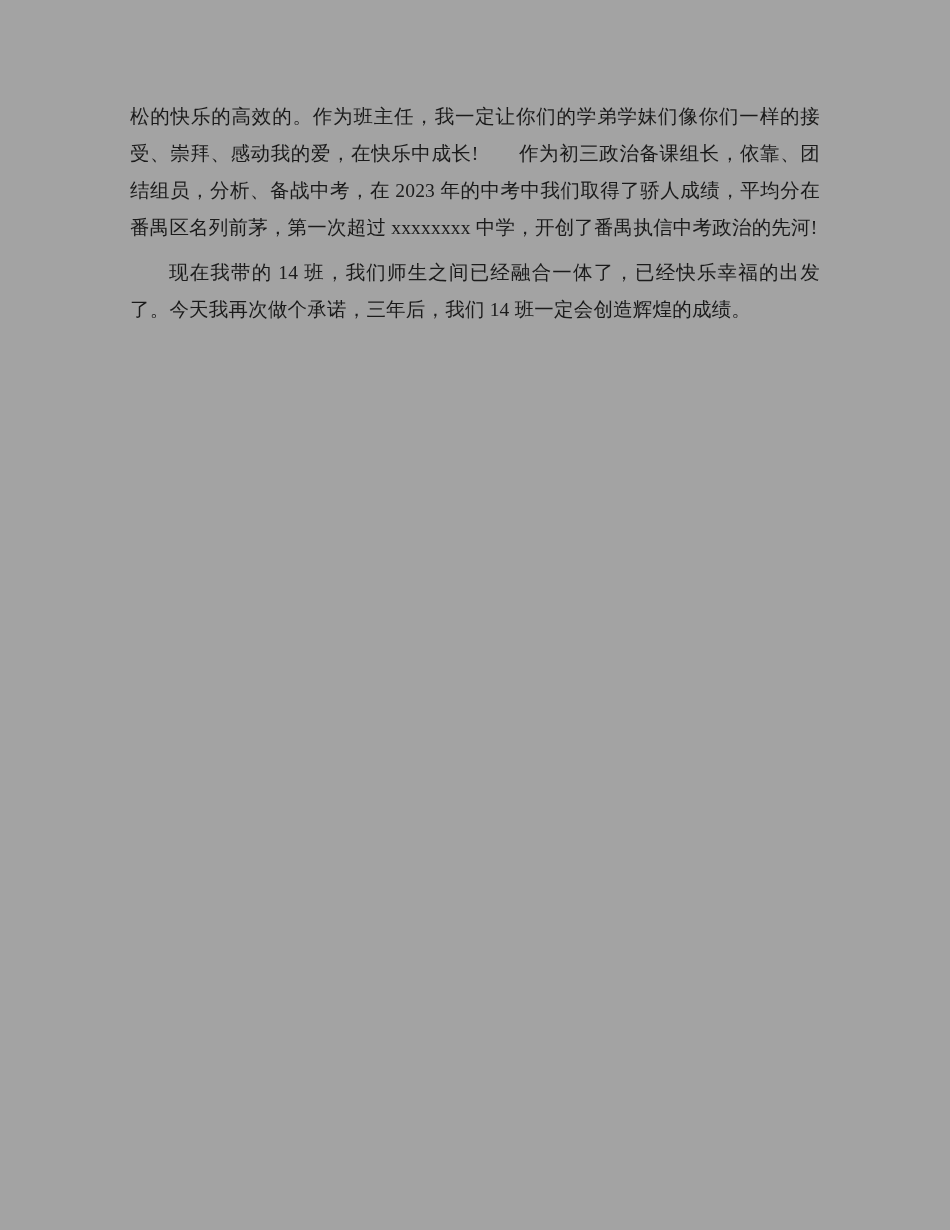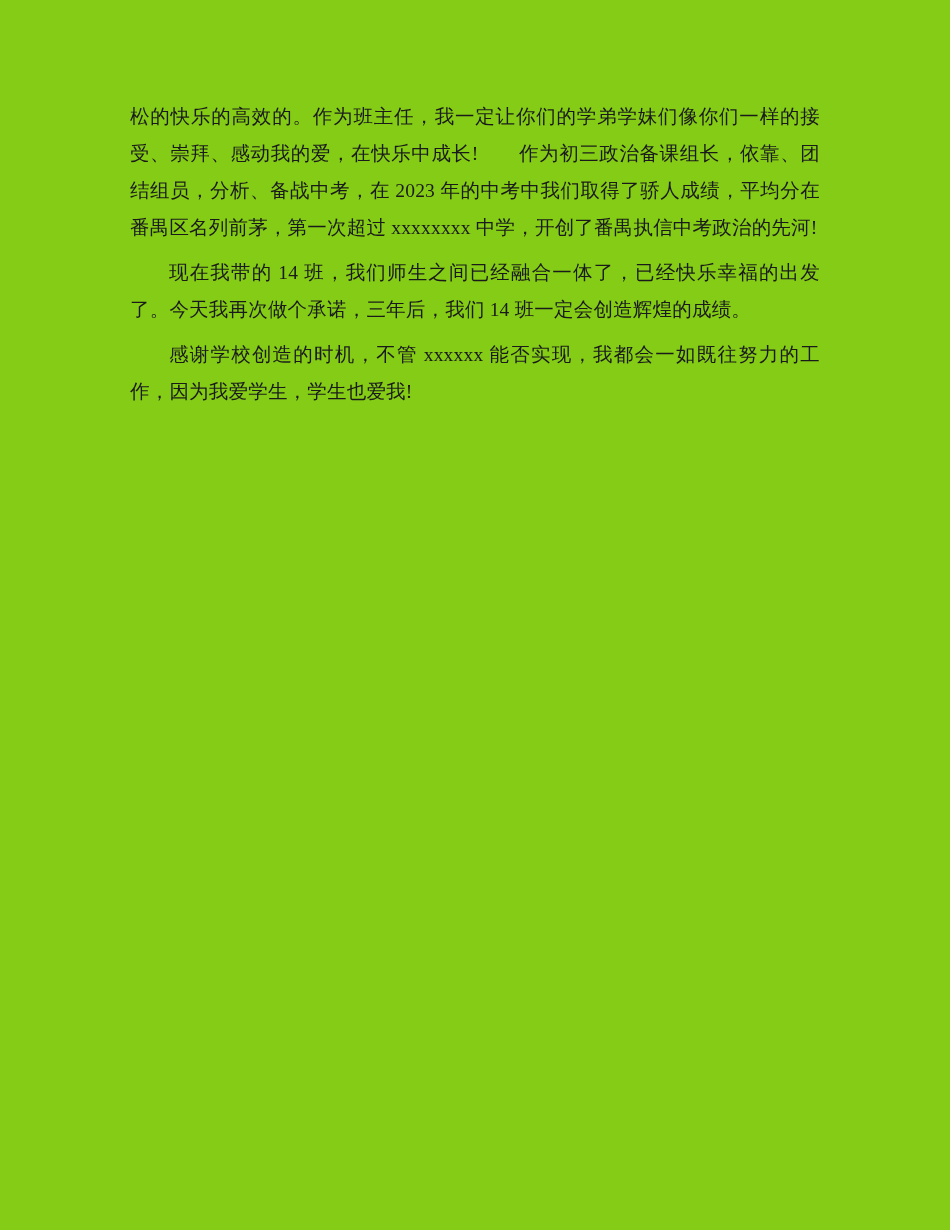--- a/index.html
+++ b/index.html
@@ -11,21 +11,21 @@
     width: 950px;
     height: 1230px;
     font-family: "Liberation Serif", "DejaVu Serif", serif;
     color: #000000;
     overflow: hidden;
   }
   .page {
     position: relative;
     width: 950px;
     height: 1230px;
-    background: #84cc16;
+    background: #a3a3a3;
     box-sizing: border-box;
   }
   .content {
     position: absolute;
     left: 130px;
     top: 98px;
     width: 690px;
   }
   .para {
     margin: 0 0 0 0;
@@ -43,15 +43,14 @@
     margin-top: 8px;
   }
 </style>
 </head>
 <body>
 
 <div class="page">
   <div class="content">
     <p class="para">松的快乐的高效的。作为班主任，我一定让你们的学弟学妹们像你们一样的接受、崇拜、感动我的爱，在快乐中成长!　　作为初三政治备课组长，依靠、团结组员，分析、备战中考，在 2023 年的中考中我们取得了骄人成绩，平均分在番禺区名列前茅，第一次超过 xxxxxxxx 中学，开创了番禺执信中考政治的先河!</p>
     <p class="para indent">现在我带的 14 班，我们师生之间已经融合一体了，已经快乐幸福的出发了。今天我再次做个承诺，三年后，我们 14 班一定会创造辉煌的成绩。</p>
-    <p class="para indent">感谢学校创造的时机，不管 xxxxxx 能否实现，我都会一如既往努力的工作，因为我爱学生，学生也爱我!</p>
   </div>
 </div>
 
 </body></html>

